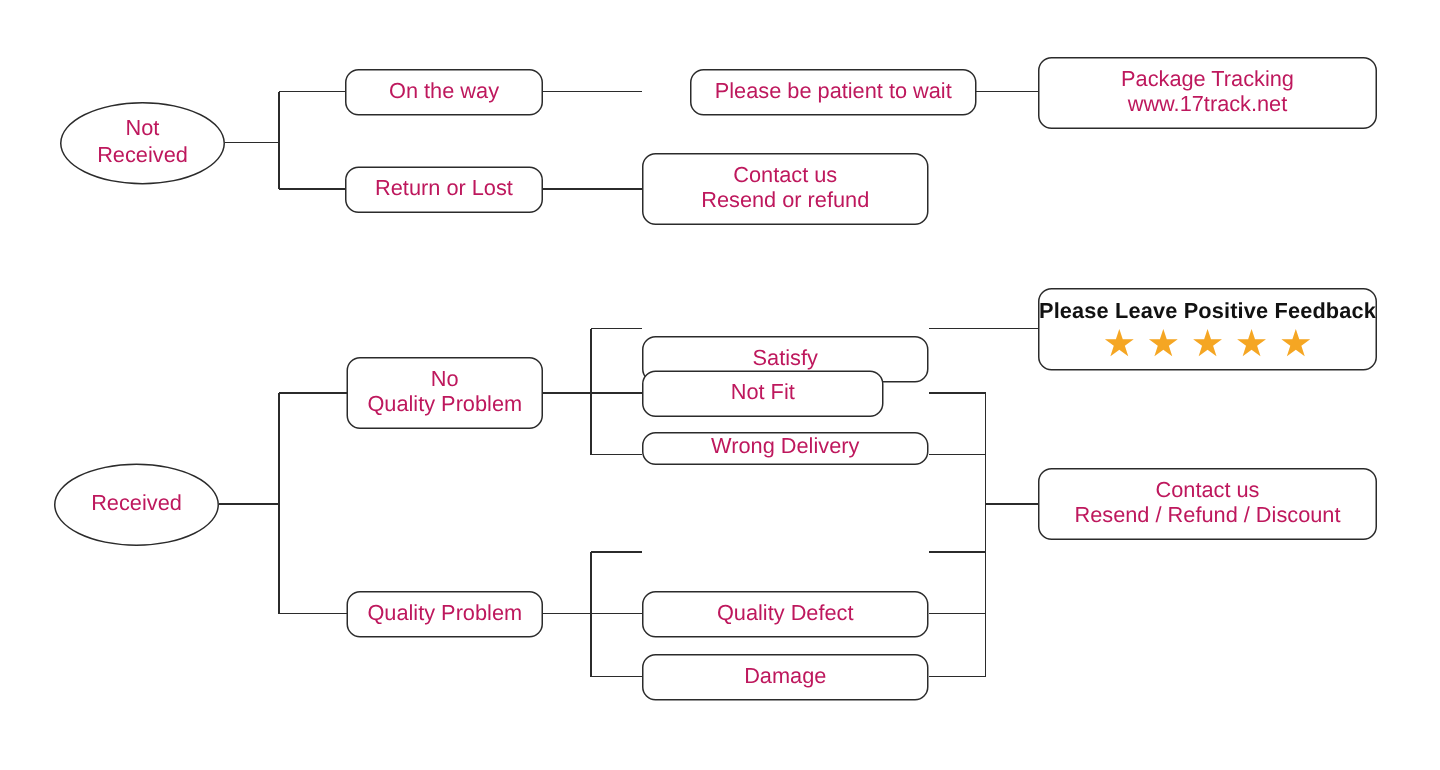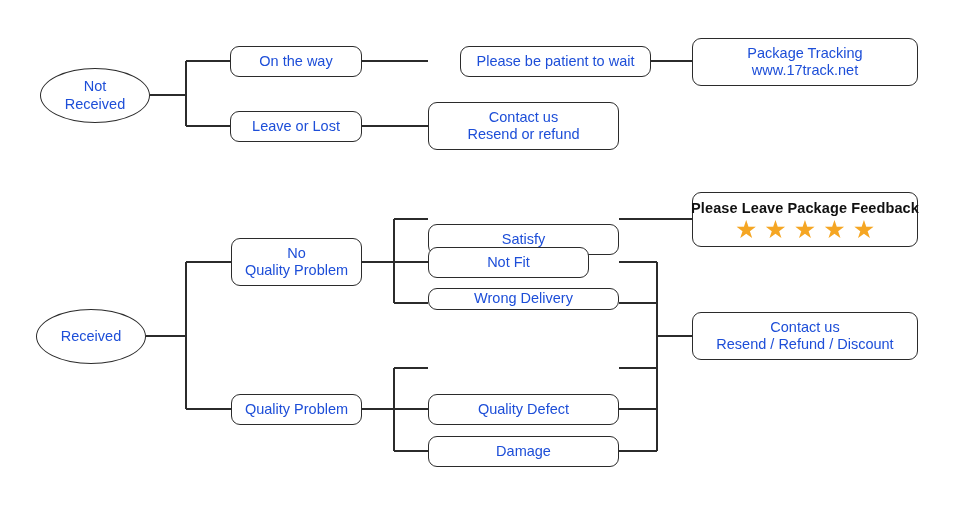--- a/index.html
+++ b/index.html
@@ -25,21 +25,21 @@
   }
   .node {
     position: absolute;
     box-sizing: border-box;
     display: flex;
     align-items: center;
     justify-content: center;
     text-align: center;
     background: #ffffff;
     border: 1.3px solid #2b2b2b;
-    color: #1d4ed8;
+    color: #be185d;
     line-height: 1.18;
     white-space: pre-line;
   }
   .rbox {
     border-radius: 9px;
   }
   .ellipse {
     border-radius: 50%;
   }
   .feedback {
@@ -123,21 +123,21 @@
       <path d="M657,262 L657,451"></path>
       <path d="M657,336 L692,336"></path>
     </g>
   </svg>
 
   <div class="node ellipse" style="left:40px; top:68px; width:110px; height:55px; font-size:14.5px;">Not
 Received</div>
 
   <div class="node rbox" style="left:230px; top:46px; width:132px; height:31px; font-size:14.5px;">On the way</div>
 
-  <div class="node rbox" style="left:230px; top:111px; width:132px; height:31px; font-size:14.5px;">Leave or Lost</div>
+  <div class="node rbox" style="left:230px; top:111px; width:132px; height:31px; font-size:14.5px;">Return or Lost</div>
 
   <div class="node rbox" style="left:428px; top:46px; width:191px; height:31px; font-size:14.5px;margin-left:32px;">Please be patient to wait</div>
 
   <div class="node rbox" style="left:428px; top:102px; width:191px; height:48px; font-size:14.5px;">Contact us
 Resend or refund</div>
 
   <div class="node rbox" style="left:692px; top:38px; width:226px; height:48px; font-size:14.5px;">Package Tracking
 www.17track.net</div>
 
   <div class="node ellipse" style="left:36px; top:309px; width:110px; height:55px; font-size:14.5px;">Received</div>
@@ -152,21 +152,21 @@
   <div class="node rbox" style="left:428px; top:247px; width:161px; height:31px; font-size:14.5px;">Not Fit</div>
 
   <div class="node rbox" style="left:428px; top:288px; width:191px; height:22px; font-size:14.5px;">Wrong Delivery</div>
 
 
   <div class="node rbox" style="left:428px; top:394px; width:191px; height:31px; font-size:14.5px;">Quality Defect</div>
 
   <div class="node rbox" style="left:428px; top:436px; width:191px; height:31px; font-size:14.5px;">Damage</div>
 
   <div class="feedback" style="left:692px; top:192px; width:226px; height:55px;">
-    <span class="feedback-label">Please Leave Package Feedback</span>
+    <span class="feedback-label">Please Leave Positive Feedback</span>
     <span class="stars">
         <span class="star" style="color: rgb(245, 166, 35); font-size: 25px;">★</span>
         <span class="star" style="color: rgb(245, 166, 35); font-size: 25px;">★</span>
         <span class="star" style="color: rgb(245, 166, 35); font-size: 25px;">★</span>
         <span class="star" style="color: rgb(245, 166, 35); font-size: 25px;">★</span>
         <span class="star" style="color: rgb(245, 166, 35); font-size: 25px;">★</span>
       </span>
   </div>
 
   <div class="node rbox" style="left:692px; top:312px; width:226px; height:48px; font-size:14.5px;">Contact us

